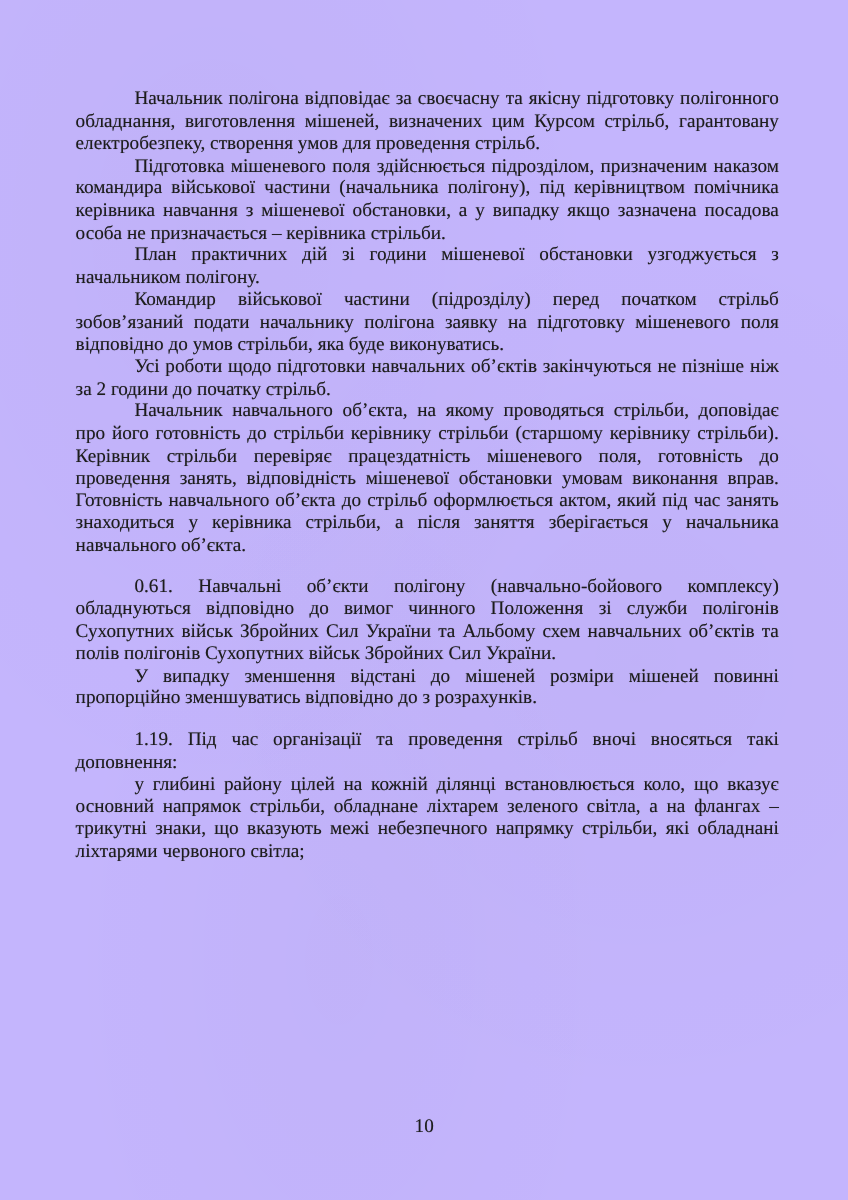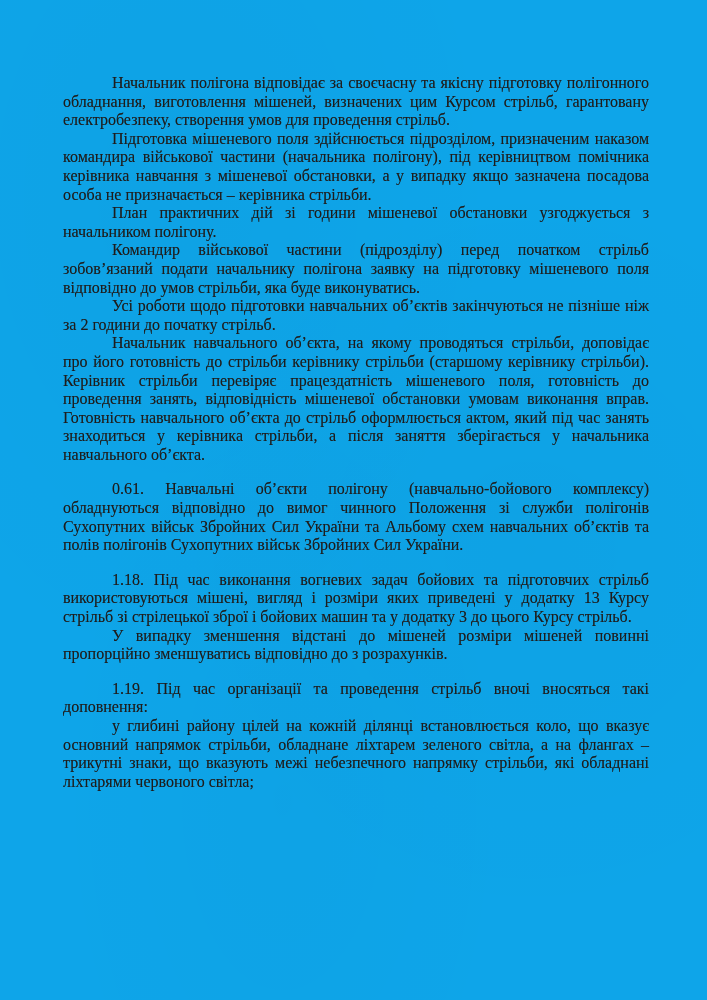--- a/index.html
+++ b/index.html
@@ -4,21 +4,21 @@
 <style>
   html, body {
     margin: 0;
     padding: 0;
     background: #ffffff;
   }
   .page {
     position: relative;
     width: 707px;
     height: 1000px;
-    background: #0ea5e9;
+    background: #c4b5fd;
     font-family: "Liberation Serif", "DejaVu Serif", serif;
     color: #1d1d1d;
     overflow: hidden;
   }
   
   .scan-noise {
     position: absolute;
     inset: 0;
     background:
       radial-gradient(ellipse at 25% 20%, rgba(0,0,0,0.02), transparent 45%),
@@ -60,18 +60,18 @@
 <div class="page">
   <div class="scan-noise"></div>
   <div class="body-text" id="paragraph-container">
       <p>Начальник полігона відповідає за своєчасну та якісну підготовку полігонного обладнання, виготовлення мішеней, визначених цим Курсом стрільб, гарантовану електробезпеку, створення умов для проведення стрільб.</p>
       <p>Підготовка мішеневого поля здійснюється підрозділом, призначеним наказом командира військової частини (начальника полігону), під керівництвом помічника керівника навчання з мішеневої обстановки, а у випадку якщо зазначена посадова особа не призначається – керівника стрільби.</p>
       <p>План практичних дій зі години мішеневої обстановки узгоджується з начальником полігону.</p>
       <p>Командир військової частини (підрозділу) перед початком стрільб зобов’язаний подати начальнику полігона заявку на підготовку мішеневого поля відповідно до умов стрільби, яка буде виконуватись.</p>
       <p>Усі роботи щодо підготовки навчальних об’єктів закінчуються не пізніше ніж за 2 години до початку стрільб.</p>
       <p>Начальник навчального об’єкта, на якому проводяться стрільби, доповідає про його готовність до стрільби керівнику стрільби (старшому керівнику стрільби). Керівник стрільби перевіряє працездатність мішеневого поля, готовність до проведення занять, відповідність мішеневої обстановки умовам виконання вправ. Готовність навчального об’єкта до стрільб оформлюється актом, який під час занять знаходиться у керівника стрільби, а після заняття зберігається у начальника навчального об’єкта.</p>
       <p class="gap">0.61. Навчальні об’єкти полігону (навчально-бойового комплексу) обладнуються відповідно до вимог чинного Положення зі служби полігонів Сухопутних військ Збройних Сил України та Альбому схем навчальних об’єктів та полів полігонів Сухопутних військ Збройних Сил України.</p>
-      <p class="gap">1.18. Під час виконання вогневих задач бойових та підготовчих стрільб використовуються мішені, вигляд і розміри яких приведені у додатку 13 Курсу стрільб зі стрілецької зброї і бойових машин та у додатку 3 до цього Курсу стрільб.</p>
       <p>У випадку зменшення відстані до мішеней розміри мішеней повинні пропорційно зменшуватись відповідно до з розрахунків.</p>
       <p class="gap">1.19. Під час організації та проведення стрільб вночі вносяться такі доповнення:</p>
       <p>у глибині району цілей на кожній ділянці встановлюється коло, що вказує основний напрямок стрільби, обладнане ліхтарем зеленого світла, а на флангах – трикутні знаки, що вказують межі небезпечного напрямку стрільби, які обладнані ліхтарями червоного світла;</p>
     </div>
+  <div class="page-number">10</div>
 </div>
 
 </body></html>

